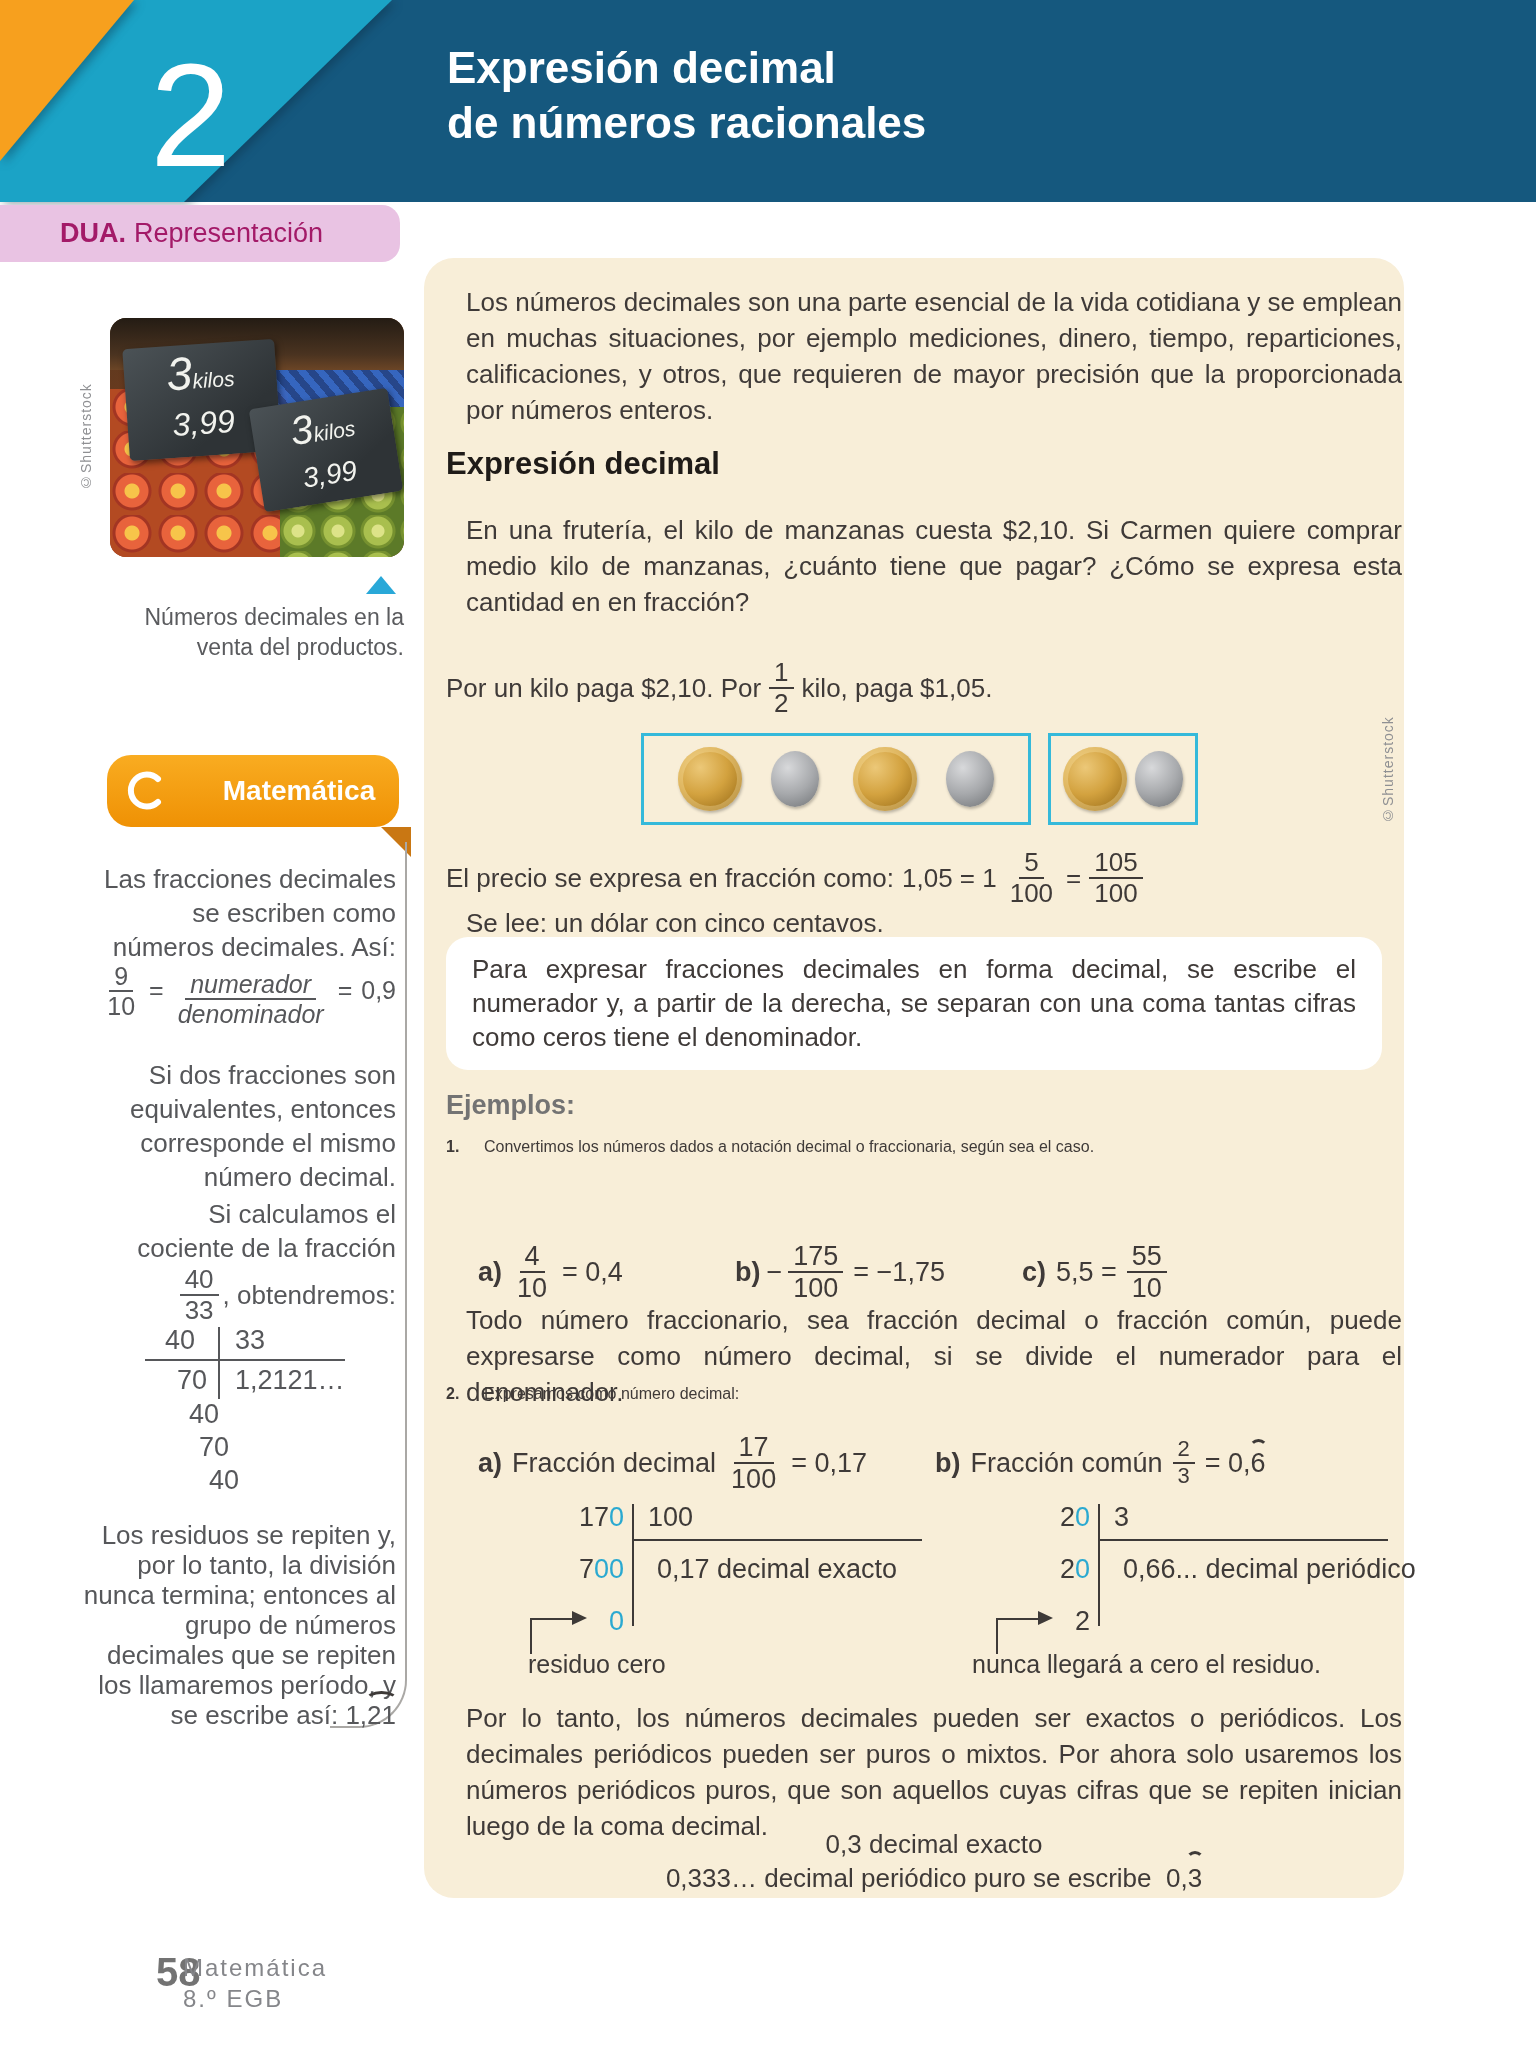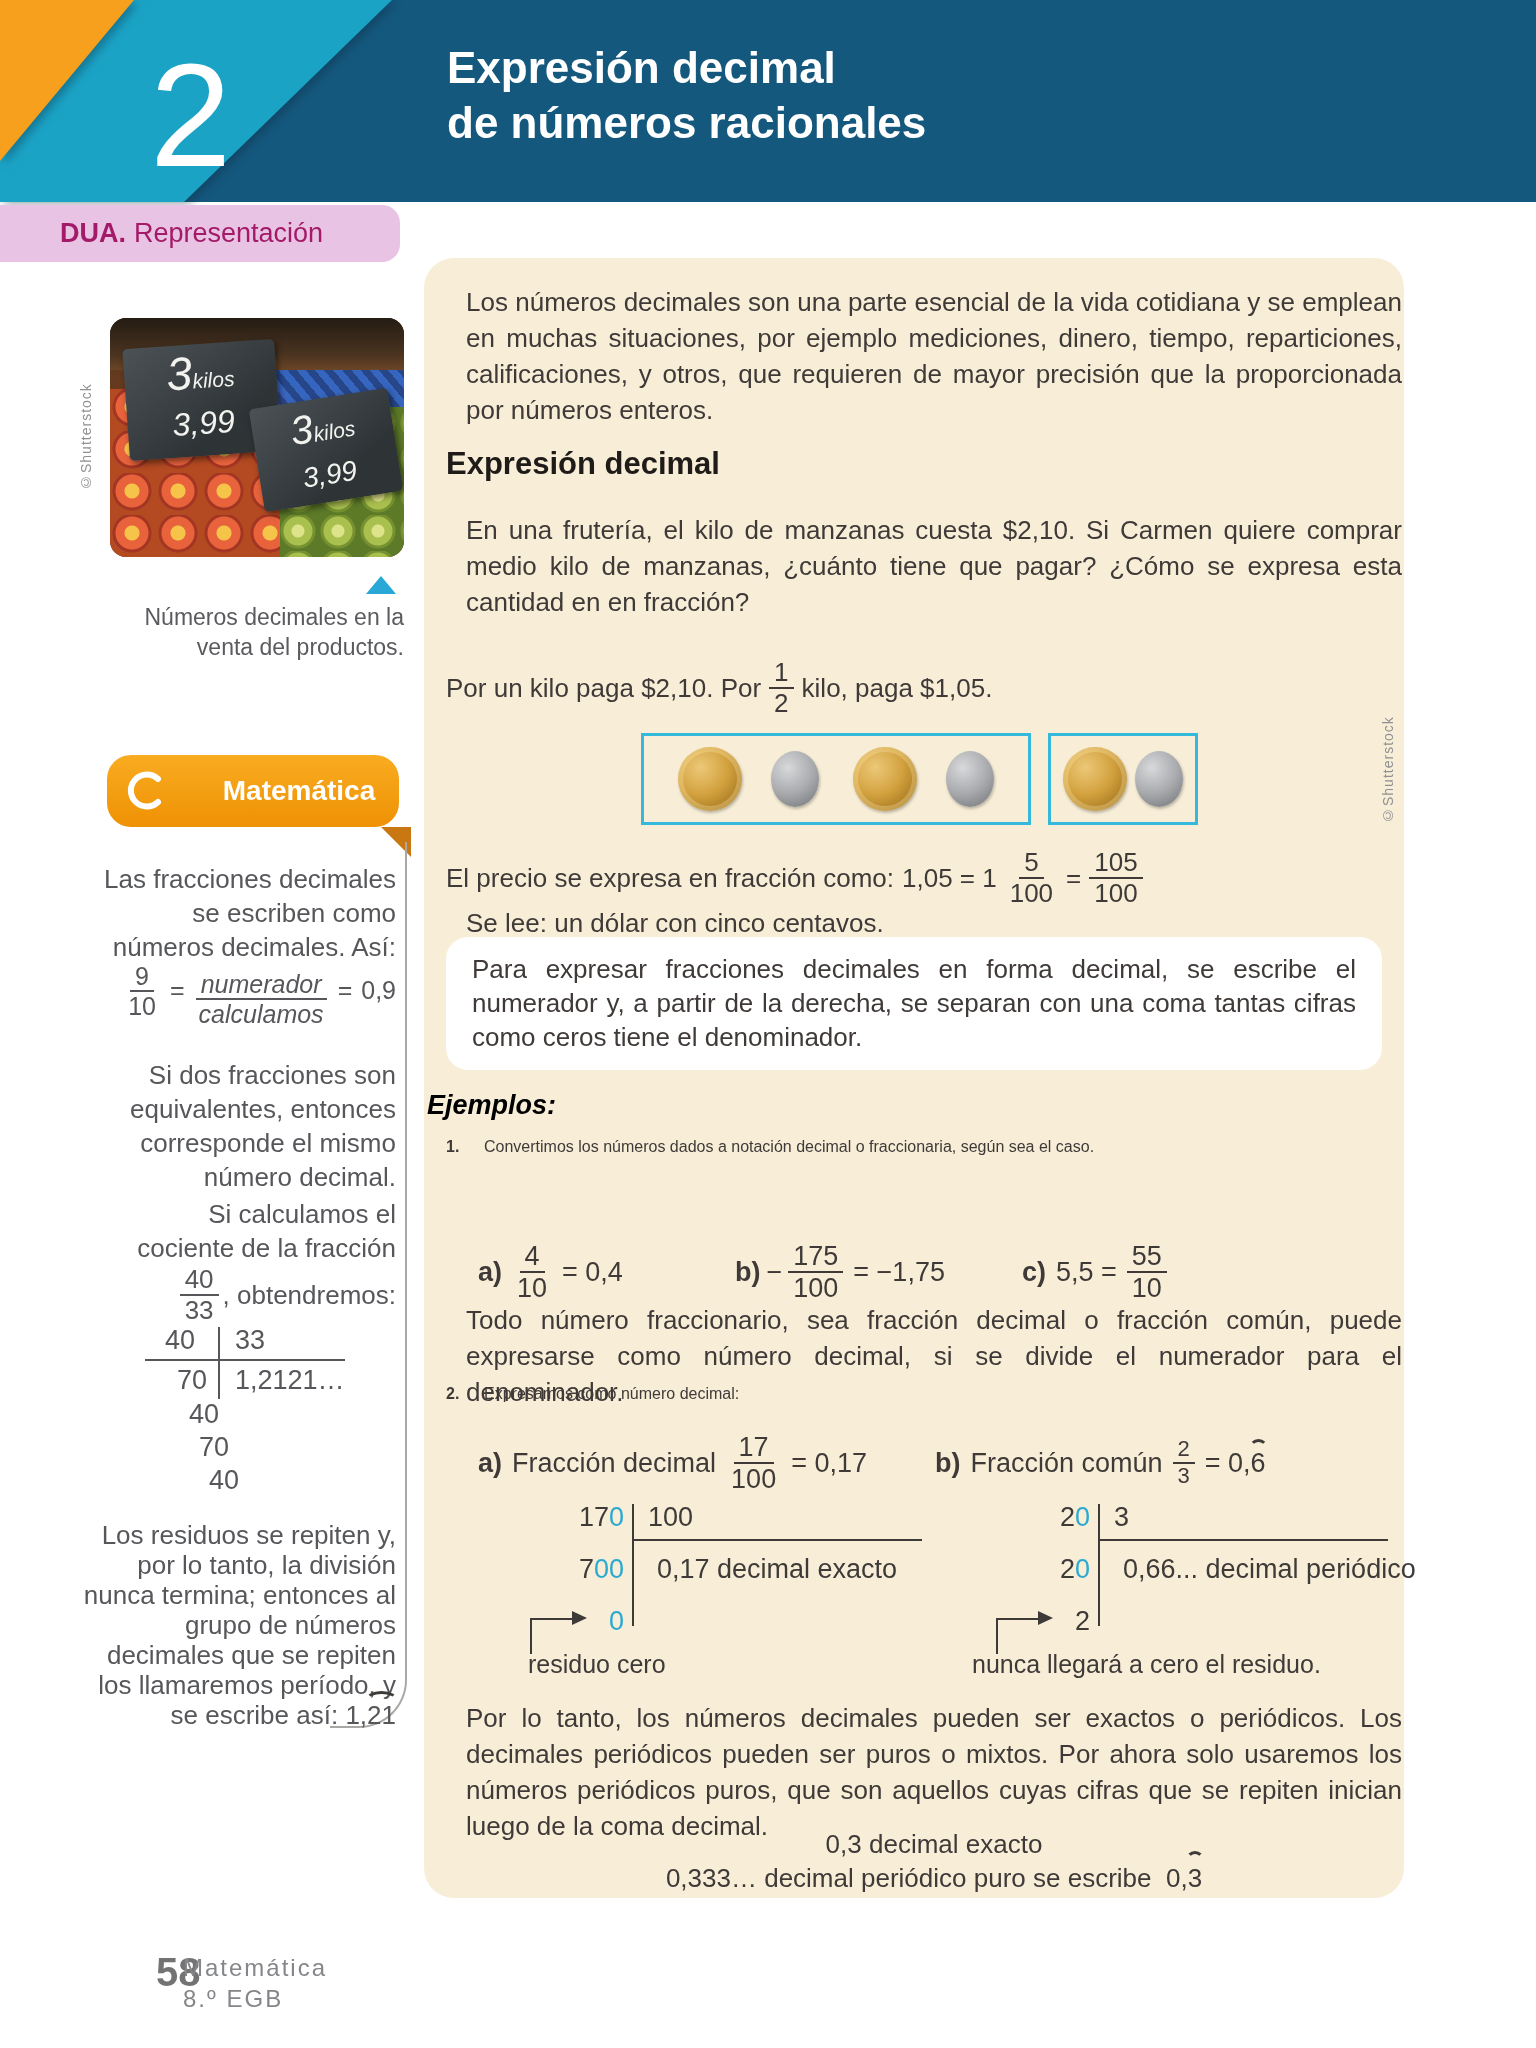--- a/index.html
+++ b/index.html
@@ -98,21 +98,21 @@
               align-items:center; justify-content:space-evenly; }
   .coin-gold { width:64px; height:64px; border-radius:50%;
         background:radial-gradient(circle at 35% 32%,#ecc878 0%,#d3a23f 45%,#a87a22 78%,#8a621d 100%);
         box-shadow:inset 0 0 0 5px rgba(255,236,180,.30), 1px 2px 3px rgba(0,0,0,.25); }
   .coin-nickel { width:48px; height:56px; border-radius:50%; margin-left:-4px;
         background:radial-gradient(circle at 35% 30%,#d8d9db 0%,#a7a9ac 52%,#6f7275 100%);
         box-shadow:1px 2px 3px rgba(0,0,0,.25); }
   .white-box { position:absolute; left:446px; top:937px; width:936px; height:133px;
         background:#fff; border-radius:22px; padding:15px 26px; font-size:26px;
         line-height:34px; text-align:justify; color:#3f3a38; }
-  .ej { position:absolute; left:427px; font-size:27px; font-weight:bold; font-style:italic; color:#000000; }
+  .ej { position:absolute; left:446px; font-size:27px; font-weight:bold; color:#737373; }
   .numitem { position:absolute; left:446px; width:936px; display:flex; }
   .numitem .no { font-weight:bold; width:38px; flex:none; }
   .eqg { position:absolute; display:flex; align-items:center; gap:10px; font-size:27px; color:#3f3a38; }
   .eqg .bl, .bl { font-weight:bold; }
   .hat { position:relative; display:inline-block; }
   .hat::before { content:''; position:absolute; left:-2px; right:-2px; top:-9px; height:12px;
         border:3px solid transparent; border-top:3px solid #3e3a38; border-radius:50%; }
   .nowrap { white-space:nowrap; }
 
   
@@ -189,21 +189,21 @@
   <div class="abs sb-txt sb-t1">Las fracciones decimales se escriben como números decimales. Así:</div>
 
   <div class="abs sb-frow">
     <span class="frac">
         <span class="fn">9</span>
         <span class="fd">10</span>
       </span>
     <span>=</span>
     <span class="frac it">
         <span class="fn">numerador</span>
-        <span class="fd">calculamos</span>
+        <span class="fd">denominador</span>
       </span>
     <span>=</span>
     <span>0,9</span>
   </div>
 
   <div class="abs sb-txt sb-t2">Si dos fracciones son equivalentes, entonces corresponde el mismo número decimal.</div>
 
   <div class="abs sb-txt sb-t3">
     <div>Si calculamos el</div>
     <div>cociente de la fracción</div>

